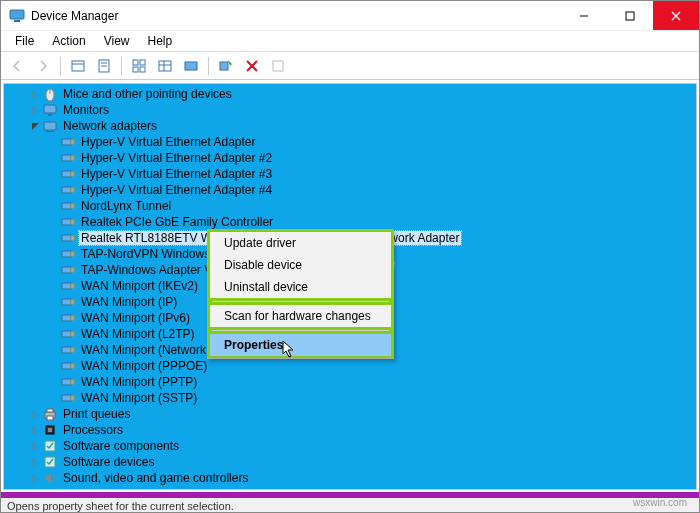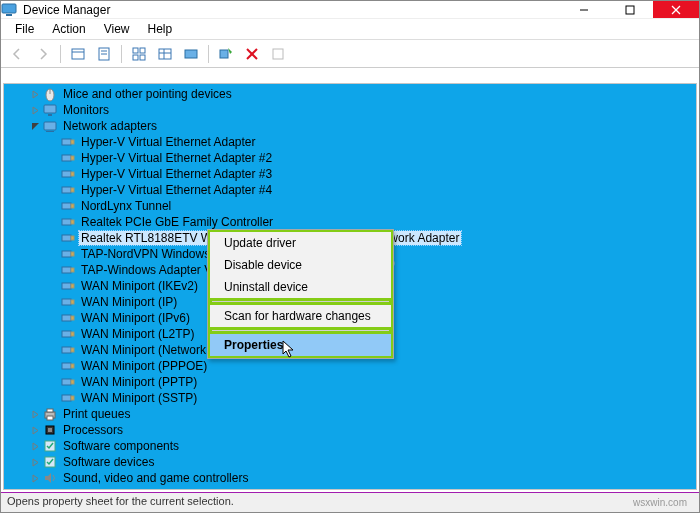--- a/index.html
+++ b/index.html
@@ -8,24 +8,25 @@
     font-family: "Segoe UI", Tahoma, sans-serif;
     font-size: 12px;
     background: #fff;
     width: 700px;
     height: 513px;
     overflow: hidden;
     position: relative;
     border: 1px solid #888;
   }
   .titlebar {
-    height: 18px;
+    height: 30px;
     background: #fff;
     display: flex;
     align-items: center;
+    padding-left: 8px;
     border-bottom: 1px solid #eee;
   }
   .titlebar .title-icon { width: 16px; height: 16px; margin-right: 6px; }
   .titlebar .title { flex: 1; color: #000; font-size: 12px; }
   .win-btns { display: flex; height: 100%; }
   .win-btn {
     width: 46px; height: 100%;
     display: flex; align-items: center; justify-content: center;
     color: #000;
   }
@@ -93,21 +94,21 @@
   .expander.open { color: #000; }
   .node-icon {
     width: 16px; height: 16px; margin-right: 3px; flex: none;
     display: inline-flex; align-items: center; justify-content: center;
   }
   .label { padding: 0 2px; }
   .statusbar {
     position: absolute;
     left: 0; right: 0; bottom: 0;
     height: 20px;
-    border-top: 1px solid #a21caf;
+    border-top: 6px solid #a21caf;
     padding: 2px 6px;
     font-size: 11px;
     color: #333;
     background: #f0f0f0;
   }
   .watermark {
     position: absolute;
     right: 12px; bottom: 4px;
     font-size: 10px;
     color: #999;

